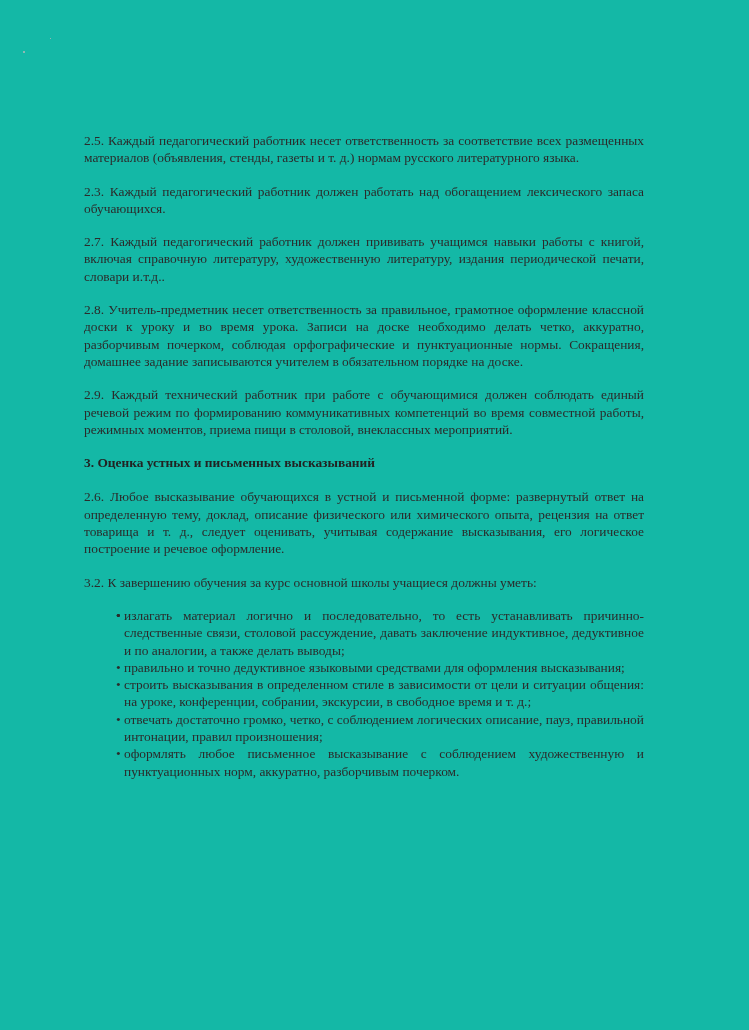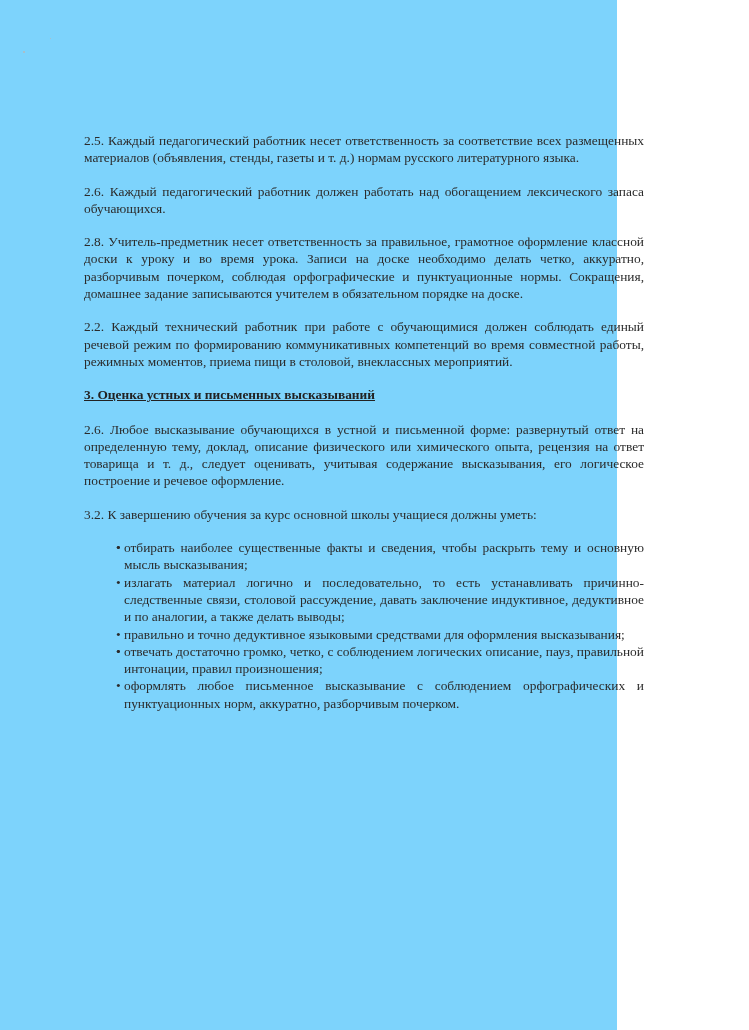--- a/index.html
+++ b/index.html
@@ -1,51 +1,52 @@
 <!DOCTYPE html>
 <html><head>
 <meta charset="utf-8">
 <style>
   html, body { margin:0; padding:0; background:#ffffff; }
   body { width:749px; height:1030px; position:relative; overflow:hidden;
          font-family:"Liberation Serif", "DejaVu Serif", serif; color:#2b2b2b; }
-  .page { position:absolute; left:0; top:0; width:617px; height:1030px; background:#7dd3fc; }
+  .page { position:absolute; left:0; top:0; width:749px; height:1030px; background:#14b8a6; }
   .speck { position:absolute; width:2px; height:2px; background:#b9b9b9; border-radius:1px; }
   .content { position:absolute; left:84px; top:132px; width:560px; font-size:13.4px; line-height:17.3px; }
   .para { text-align:justify; margin:0 0 16px 0; }
-  .heading { font-weight:bold; margin:0 0 17px 0; color:#222;text-decoration:underline; }
+  .heading { font-weight:bold; margin:0 0 17px 0; color:#222; }
   ul.bullets { margin:0 0 16px 0; padding:0; list-style:none; }
   ul.bullets li { position:relative; padding-left:26px; text-align:justify; margin:0; }
   ul.bullets li .bullet { position:absolute; left:30px; top:0; }
   ul.bullets { margin-left:0; }
   ul.bullets li { padding-left:40px; }
   ul.bullets li .bullet { left:32px; }
 </style>
 </head>
 <body>
 
 <div class="page">
   <span class="speck" style="left:23px;top:51px;"></span>
   <span class="speck" style="left:50px;top:38px;width:1px;height:1px;"></span>
 
   <div class="content">
     <p class="para">2.5. Каждый педагогический работник несет ответственность за соответствие всех размещенных материалов (объявления, стенды, газеты и т. д.) нормам русского литературного языка.</p>
-    <p class="para">2.6. Каждый педагогический работник должен работать над обогащением лексического запаса обучающихся.</p>
+    <p class="para">2.3. Каждый педагогический работник должен работать над обогащением лексического запаса обучающихся.</p>
+    <p class="para">2.7. Каждый педагогический работник должен прививать учащимся навыки работы с книгой, включая справочную литературу, художественную литературу, издания периодической печати, словари и.т.д..</p>
     <p class="para">2.8. Учитель-предметник несет ответственность за правильное, грамотное оформление классной доски к уроку и во время урока. Записи на доске необходимо делать четко, аккуратно, разборчивым почерком, соблюдая орфографические и пунктуационные нормы. Сокращения, домашнее задание записываются учителем в обязательном порядке на доске.</p>
-    <p class="para">2.2. Каждый технический работник при работе с обучающимися должен соблюдать единый речевой режим по формированию коммуникативных компетенций во время совместной работы, режимных моментов, приема пищи в столовой, внеклассных мероприятий.</p>
+    <p class="para">2.9. Каждый технический работник при работе с обучающимися должен соблюдать единый речевой режим по формированию коммуникативных компетенций во время совместной работы, режимных моментов, приема пищи в столовой, внеклассных мероприятий.</p>
 
     <p class="heading">3. Оценка устных и письменных высказываний</p>
 
     <p class="para">2.6. Любое высказывание обучающихся в устной и письменной форме: развернутый ответ на определенную тему, доклад, описание физического или химического опыта, рецензия на ответ товарища и т. д., следует оценивать, учитывая содержание высказывания, его логическое построение и речевое оформление.</p>
     <p class="para">3.2. К завершению обучения  за курс основной школы учащиеся должны уметь:</p>
 
     <ul class="bullets">
       <li><span class="bullet">•</span></li>
-      <li><span class="bullet">•</span><span>отбирать наиболее существенные факты и сведения, чтобы раскрыть тему и основную мысль высказывания;</span></li>
+      <li><span class="bullet">•</span></li>
       <li><span class="bullet">•</span><span>излагать материал логично и последовательно, то есть устанавливать причинно-следственные связи, столовой рассуждение, давать заключение индуктивное, дедуктивное и по аналогии, а также делать выводы;</span></li>
       <li><span class="bullet">•</span><span>правильно и точно дедуктивное языковыми средствами для оформления высказывания;</span></li>
-      <li><span class="bullet">•</span></li>
+      <li><span class="bullet">•</span><span>строить высказывания в определенном стиле в зависимости от цели и ситуации общения: на уроке, конференции, собрании, экскурсии, в свободное время и т. д.;</span></li>
       <li><span class="bullet">•</span><span>отвечать достаточно громко, четко, с соблюдением логических описание, пауз, правильной интонации, правил произношения;</span></li>
-      <li><span class="bullet">•</span><span>оформлять любое письменное высказывание с соблюдением орфографических и пунктуационных норм, аккуратно, разборчивым почерком.</span></li>
+      <li><span class="bullet">•</span><span>оформлять любое письменное высказывание с соблюдением художественную и пунктуационных норм, аккуратно, разборчивым почерком.</span></li>
     </ul>
 
   </div>
 </div>
 
 </body></html>

